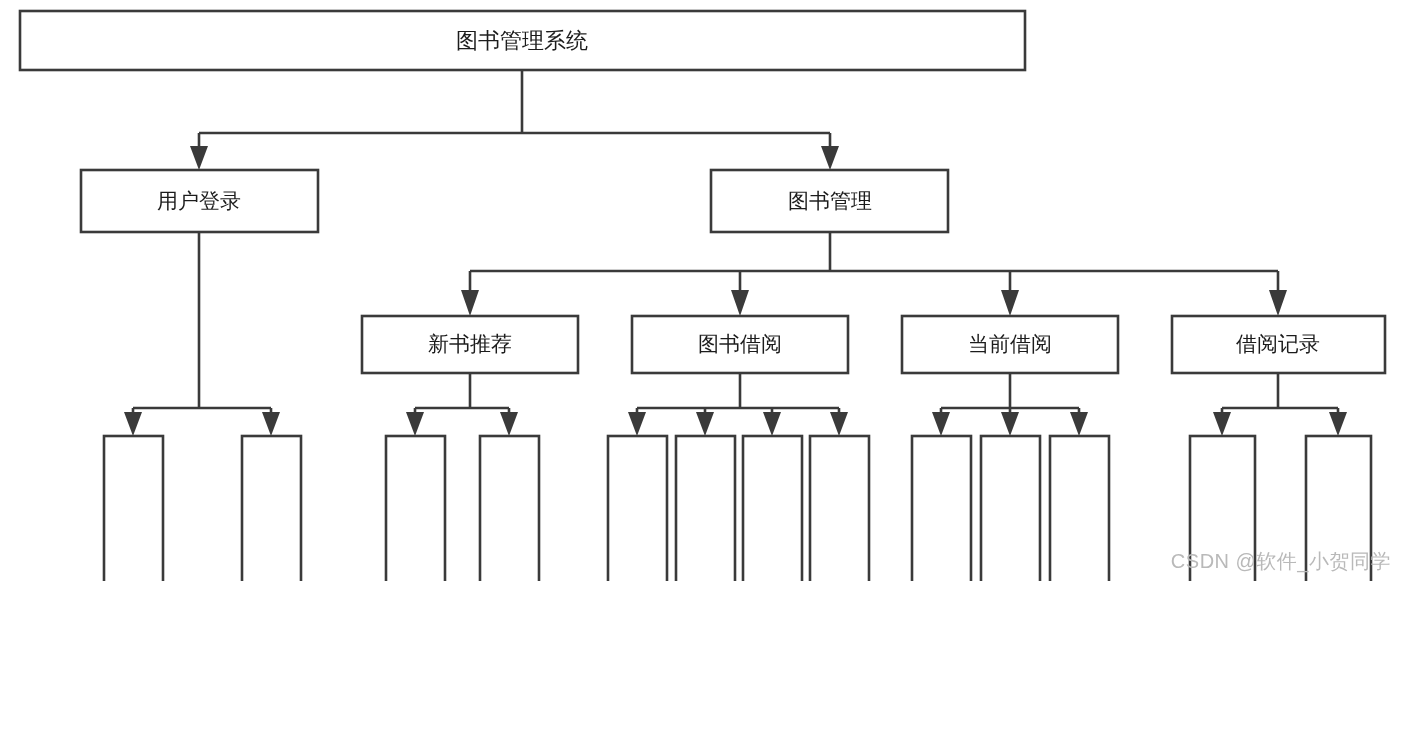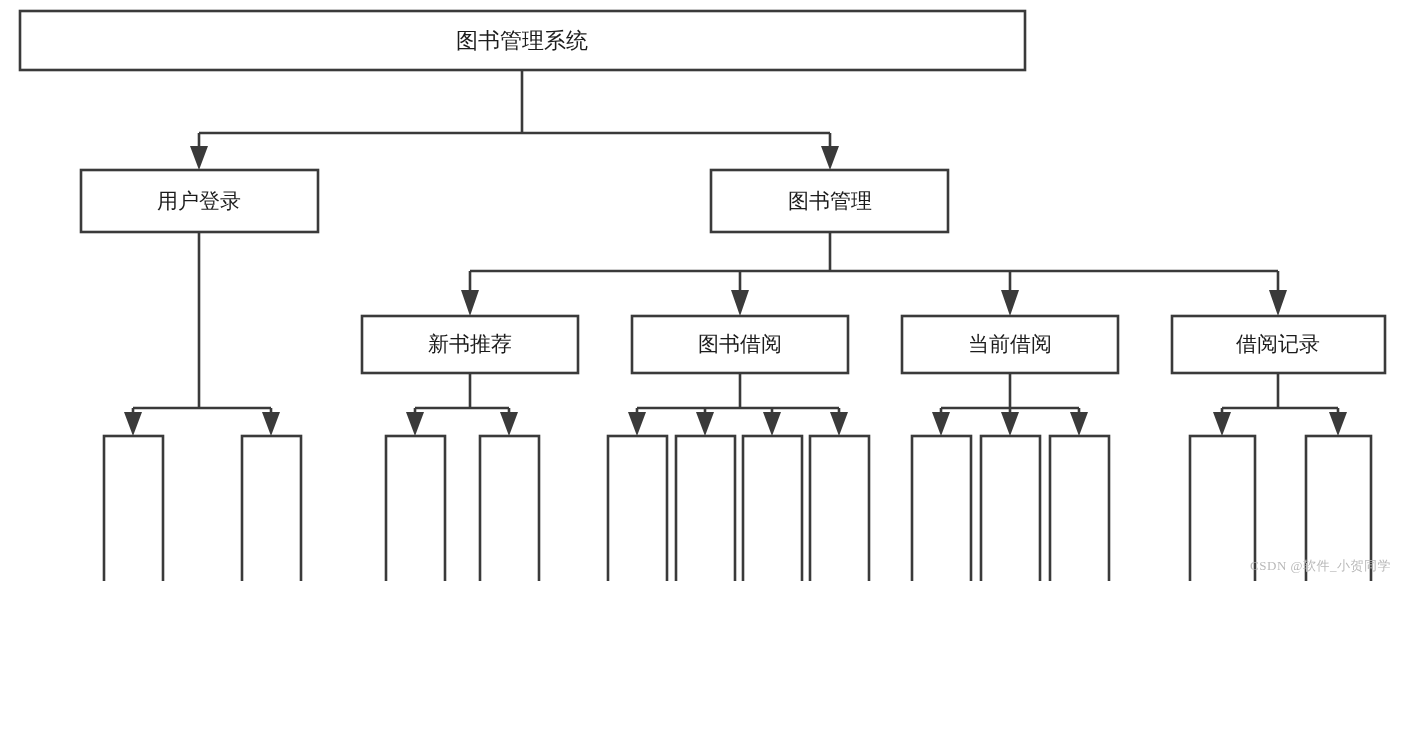--- a/index.html
+++ b/index.html
@@ -66,22 +66,22 @@
     display: flex;
     align-items: center;
     justify-content: center;
     white-space: nowrap;
     pointer-events: none;
   }
   #watermark {
     position: absolute;
     right: 14px;
     bottom: 6px;
-    font-family: Liberation Serif, serif;
-    font-size: 13px;
+    font-family: Liberation Sans, sans-serif;
+    font-size: 20px;
     color: #b9b9b9;
     white-space: nowrap;
     letter-spacing: 0.5px;
   }
 </style>
 </head>
 <body>
 
 <div id="diagram-root">
 

